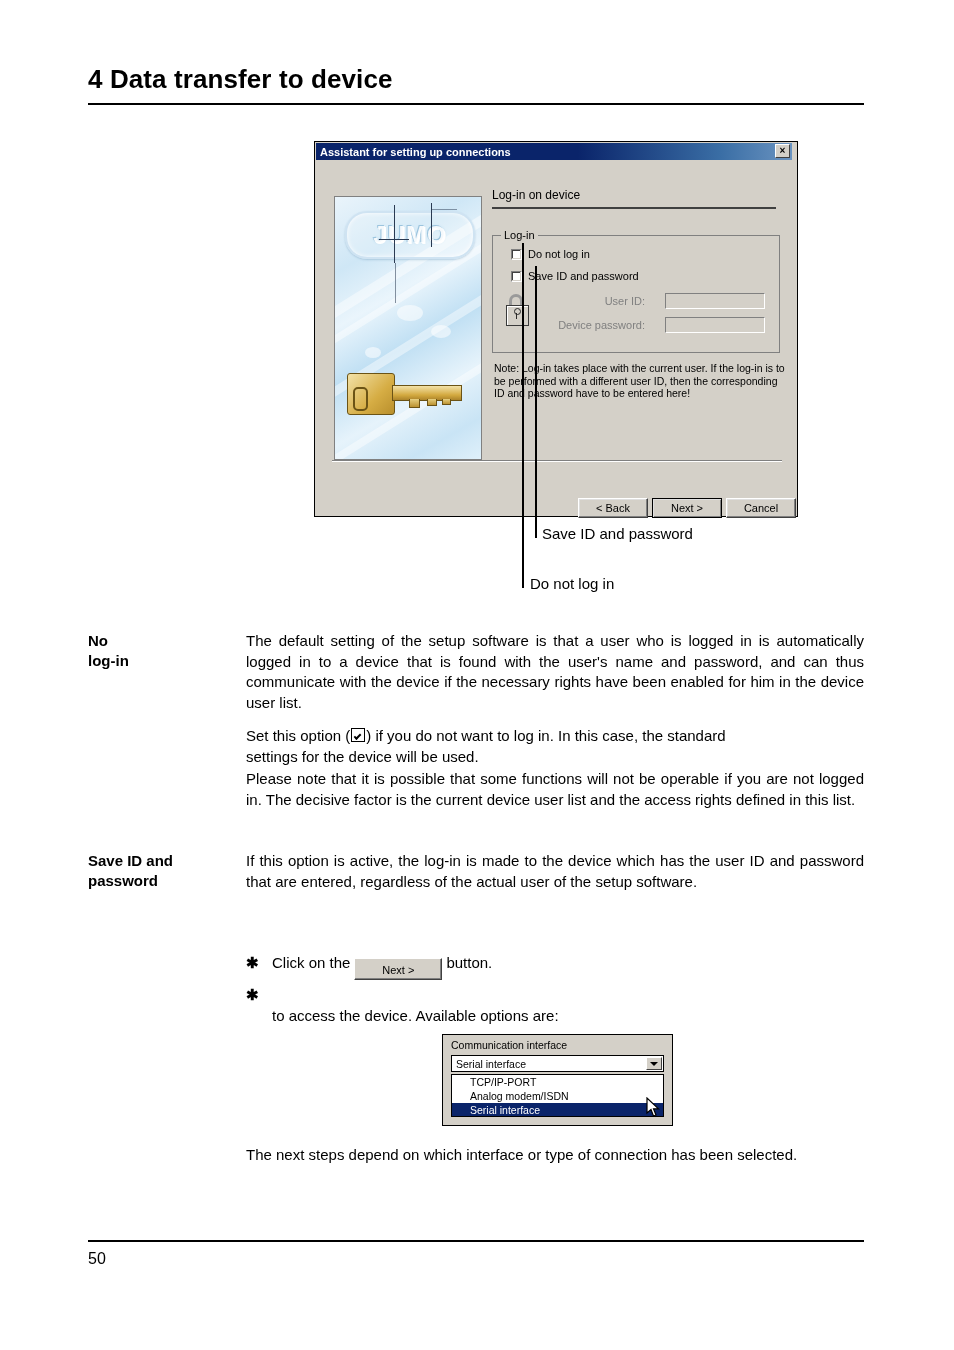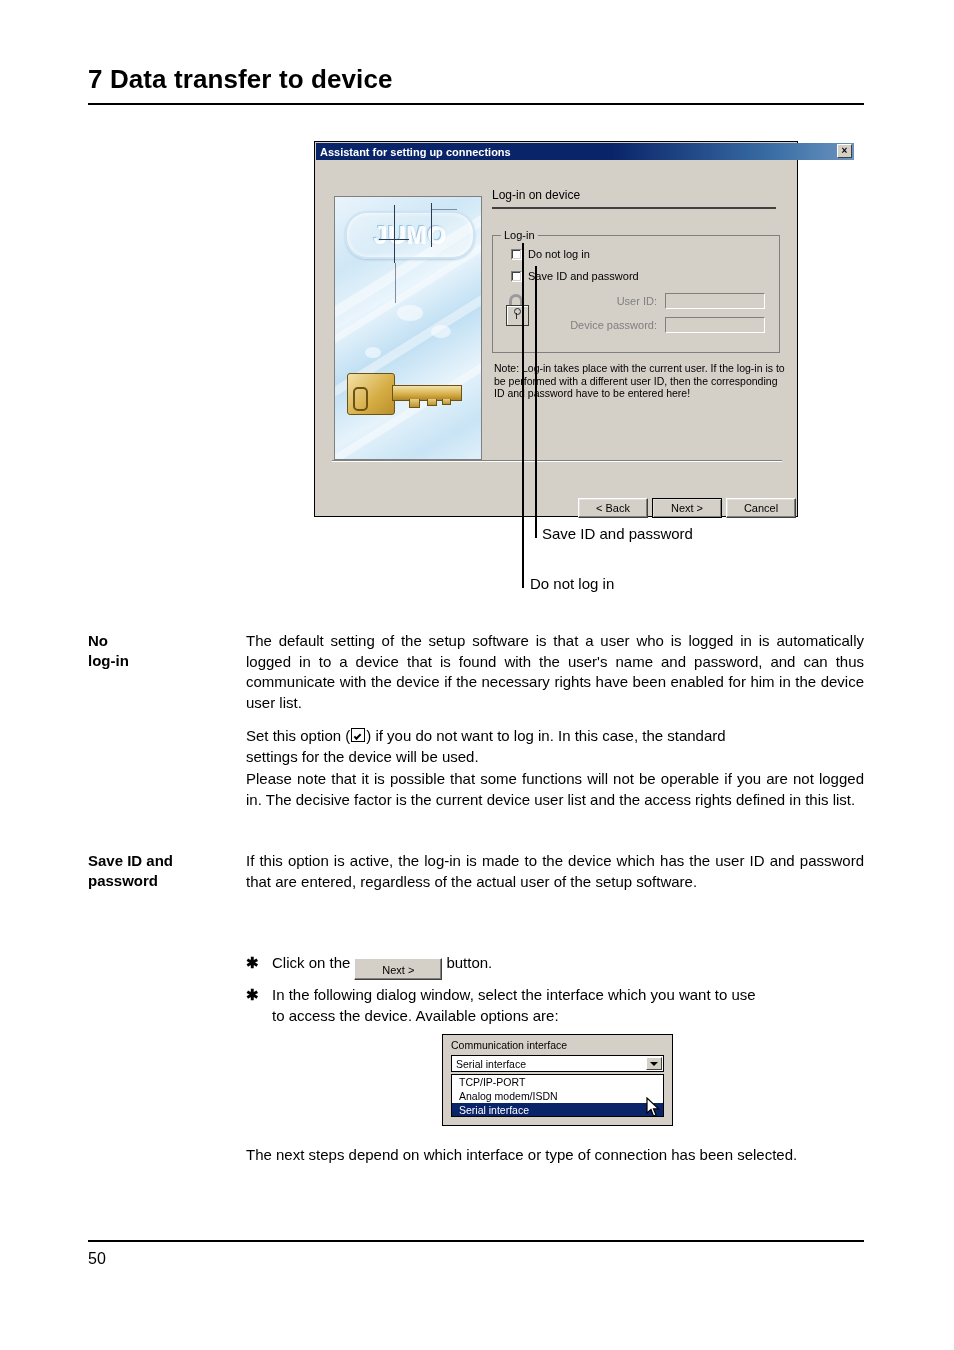--- a/index.html
+++ b/index.html
@@ -23,21 +23,21 @@
   }
 
   
   .dialog{
     position:absolute;left:314px;top:141px;width:484px;height:376px;
     background:#d4d0c8;
     border:1px solid #000;
     box-sizing:border-box;
   }
   .titlebar{
-    position:absolute;left:1px;top:1px;width:538px;height:17px;
+    position:absolute;left:1px;top:1px;width:476px;height:17px;
     background:linear-gradient(to right,#0a246a 0%,#0a246a 55%,#3a6ea5 85%,#6a93c0 100%);
     display:flex;align-items:center;
   }
   .titlebar-text{
     color:#fff;font-size:11px;font-weight:bold;margin-left:4px;
     white-space:nowrap;letter-spacing:0px;
   }
   .titlebar-close{
     position:absolute;right:2px;top:1px;width:15px;height:14px;
     background:#d4d0c8;
@@ -132,21 +132,21 @@
   }
   .padlock-key:before{
     content:"";position:absolute;left:1px;top:0;width:5px;height:5px;
     border:1px solid #2a2a2a;border-radius:50%;
   }
   .padlock-key:after{
     content:"";position:absolute;left:3px;top:5px;width:1px;height:6px;background:#2a2a2a;
   }
 
   .fieldrow{position:absolute;display:flex;align-items:center;justify-content:flex-end;width:258px;}
-  .fieldlabel{font-size:11px;color:#808080;text-align:right;margin-right:8px;}
+  .fieldlabel{font-size:11px;color:#808080;text-align:right;margin-right:20px;}
   .winfield{
     width:100px;height:16px;background:#d4d0c8;
     border-top:1px solid #808080;border-left:1px solid #808080;
     border-right:1px solid #fff;border-bottom:1px solid #fff;
     box-sizing:border-box;
   }
 
   .note{
     position:absolute;left:178px;top:202px;width:292px;
     font-size:10.5px;line-height:12.6px;color:#000;
@@ -229,34 +229,34 @@
   }
   .combo-arrow i{
     display:block;width:0;height:0;border-left:4px solid transparent;
     border-right:4px solid transparent;border-top:4px solid #000;
   }
   .combo-list{
     position:absolute;left:8px;top:39px;width:213px;height:43px;
     background:#fff;border:1px solid #000;box-sizing:border-box;
     overflow:hidden;
   }
-  .combo-opt{font-size:10.5px;height:14px;line-height:14px;padding-left:7px;white-space:nowrap;}
+  .combo-opt{font-size:10.5px;height:14px;line-height:14px;padding-left:18px;white-space:nowrap;}
   .combo-opt.sel{background:#0a246a;color:#fff;}
   .mouse-cursor{position:absolute;left:203px;top:62px;width:16px;height:22px;}
 
   
   .footer-rule{position:absolute;left:88px;top:1240px;width:776px;height:2px;background:#000;}
   .footer-page{position:absolute;left:88px;top:1250px;font-size:16px;}
 </style>
 </head>
 <body>
 
 <div class="page">
 
-  <div class="chapter-title">7 Data transfer to device</div>
+  <div class="chapter-title">4 Data transfer to device</div>
   <div class="title-rule"></div>
 
   <div class="dialog">
 
     <div class="titlebar">
       <div class="titlebar-text">Assistant for setting up connections</div>
       <div class="titlebar-close">×</div>
     </div>
 
     <div class="dlg-body">
@@ -368,21 +368,21 @@
   <div class="bullet-item" style="top:952px;">
     <span class="bullet-mark">✱</span>
     <span class="bullet-text">
       <span>Click on the</span><span class="inline-next-btn">Next &gt;</span><span>button.</span>
     </span>
   </div>
 
   <div class="bullet-item" style="top:984px;">
     <span class="bullet-mark">✱</span>
     <span class="bullet-text">
-      <span>In the following dialog window, select the interface which you want to use</span><br>
+      <br>
       <span>to access the device. Available options are:</span>
     </span>
   </div>
 
   <div class="combo-panel">
     <div class="combo-label">Communication interface</div>
     <div class="combo-box">
       <span class="combo-value">Serial interface</span>
       <span class="combo-arrow">
           <i></i>

